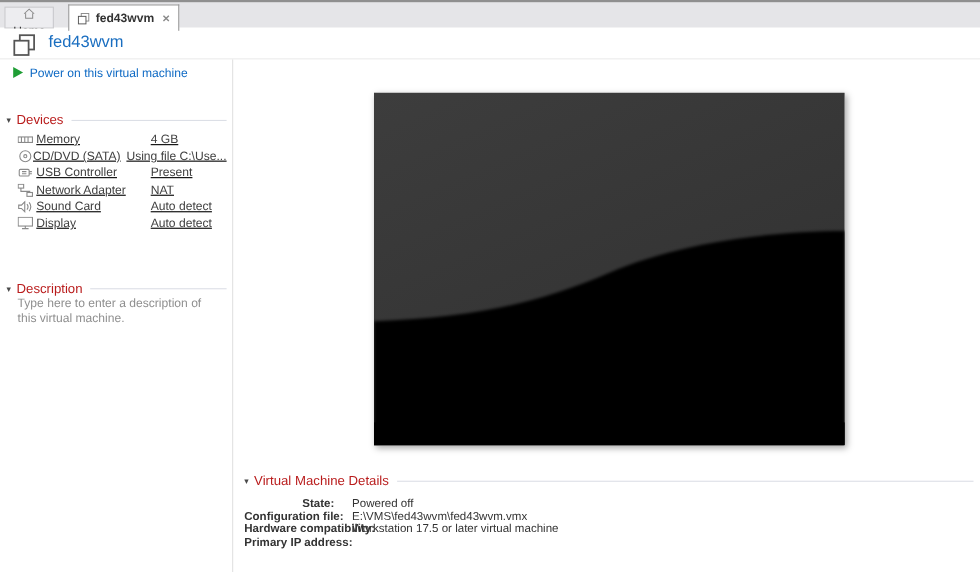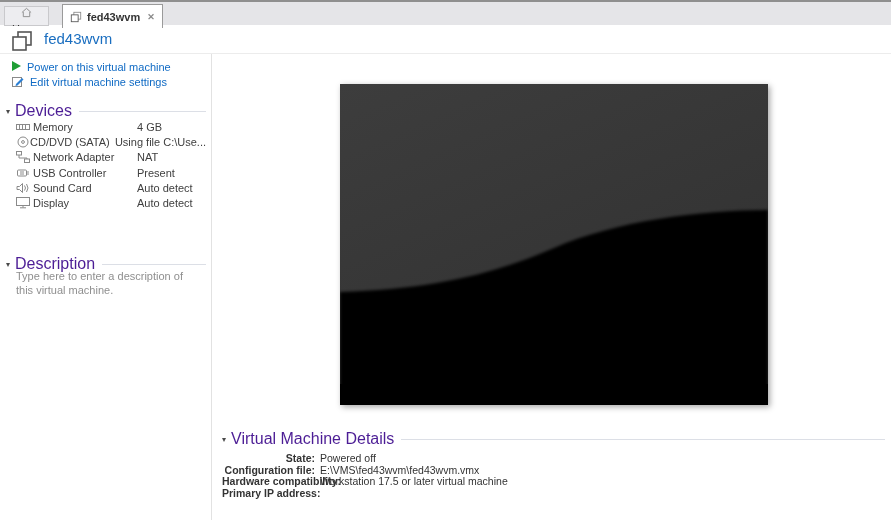--- a/index.html
+++ b/index.html
@@ -26,40 +26,40 @@
   .vdivider { position:absolute; left:211px; top:54px; width:1px; height:466px; background:#e2e2e2; }
 
   
   .cmd-link { position:absolute; display:flex; gap:6px;
               font-size:11px; color:#0f6ac4; cursor:pointer; }
   .play-tri { width:0; height:0; border-left:9px solid #1f9e35;
               border-top:5px solid transparent; border-bottom:5px solid transparent; }
 
   .sec-head { position:absolute; display:flex; align-items:center; }
   .sec-arrow { font-size:8px; color:#4a4a4a; margin-right:5px; cursor:pointer; }
-  .sec-title { font-size:16px; color:#4c1d95; white-space:nowrap; }
+  .sec-title { font-size:12px; color:#b91c1c; white-space:nowrap; }
   .sec-line { flex:1; height:1px; background:#dcdfe6; margin-left:7px; }
 
-  .dev-list { position:absolute; left:16px; top:119px; width:190px; }
+  .dev-list { position:absolute; left:16px; top:119px; width:190px;text-decoration:underline; }
   .dev-row { display:flex; align-items:center; height:15.3px; font-size:11px; color:#404040; }
   .dev-icon { width:17px; display:flex; align-items:center; }
   .dev-name { width:104px; white-space:nowrap; }
   .dev-value { white-space:nowrap; }
 
   .desc-text { position:absolute; left:16px; top:269px; width:178px;
                font-size:11px; line-height:14px; color:#8f8f8f; }
 
   
   .screen { position:absolute; left:340px; top:84px; width:428px; height:321px;
             box-shadow:2px 2px 6px rgba(0,0,0,0.35); }
   .screen svg { display:block; }
 
   .det-rows { position:absolute; left:222px; top:453px; width:480px; }
   .det-row { display:flex; font-size:10.5px; line-height:11.6px; color:#333; }
-  .det-label { width:98px; text-align:right; font-weight:bold; padding-right:5px; white-space:nowrap; }
+  .det-label { width:98px; text-align:right; font-weight:bold; padding-right:16px; white-space:nowrap; }
   .det-value { white-space:nowrap;text-align:right; }
 
   .icon-gray { stroke:#8a8a8a; fill:none; stroke-width:1; }
 </style>
 </head>
 <body>
 
 <div class="app">
 
   <div class="tabbar">
@@ -93,29 +93,20 @@
     </span>
     <span class="page-title">fed43wvm</span>
   </div>
   <div class="hline"></div>
   <div class="vdivider"></div>
 
   <div class="cmd-link" style="left:12px; top:61px;">
     <span class="play-tri"></span>
     <span>Power on this virtual machine</span>
   </div>
-  <div class="cmd-link" style="left:12px; top:76px;">
-    <span style="display:flex;">
-      <svg width="12" height="12" viewBox="0 0 12 12">
-          <rect x="0.5" y="1.5" width="9" height="9" class="icon-gray" stroke="#6a6a6a"></rect>
-          <path d="M4,8 L10,2 L11.5,3.5 L5.5,9.5 L3.5,10 Z" fill="#2a7fd4" stroke="none"></path>
-        </svg>
-    </span>
-    <span>Edit virtual machine settings</span>
-  </div>
 
   <div class="sec-head" style="left:6px; top:102px; width:200px;">
     <span class="sec-arrow">▾</span>
     <span class="sec-title">Devices</span>
     <span class="sec-line"></span>
   </div>
 
   <div class="dev-list">
     <div class="dev-row">
       <span class="dev-icon">
@@ -131,44 +122,44 @@
     </div>
     <div class="dev-row">
       <span class="dev-icon">
         <svg width="14" height="12" viewBox="0 0 14 12">
             <circle cx="7" cy="6" r="5" class="icon-gray"></circle>
             <circle cx="7" cy="6" r="1.4" class="icon-gray"></circle>
           </svg>
       </span>
       <span class="dev-name">CD/DVD (SATA)</span>
       <span class="dev-value">Using file C:\Use...</span>
-    </div>
-    <div class="dev-row">
-      <span class="dev-icon">
-        <svg width="14" height="12" viewBox="0 0 14 12">
-            <rect x="0.5" y="0.5" width="5" height="3.5" class="icon-gray"></rect>
-            <rect x="8.5" y="8" width="5" height="3.5" class="icon-gray"></rect>
-            <path d="M3,4 V7 H11 V8" class="icon-gray"></path>
-          </svg>
-      </span>
-      <span class="dev-name">Network Adapter</span>
-      <span class="dev-value">NAT</span>
     </div>
     <div class="dev-row">
       <span class="dev-icon">
         <svg width="14" height="12" viewBox="0 0 14 12">
             <rect x="1.5" y="3" width="9" height="6" rx="1" class="icon-gray"></rect>
             <line x1="10.5" y1="5" x2="13" y2="5" class="icon-gray"></line>
             <line x1="10.5" y1="7" x2="13" y2="7" class="icon-gray"></line>
             <line x1="4" y1="5" x2="8" y2="5" class="icon-gray"></line>
             <line x1="4" y1="7" x2="8" y2="7" class="icon-gray"></line>
           </svg>
       </span>
       <span class="dev-name">USB Controller</span>
       <span class="dev-value">Present</span>
+    </div>
+    <div class="dev-row">
+      <span class="dev-icon">
+        <svg width="14" height="12" viewBox="0 0 14 12">
+            <rect x="0.5" y="0.5" width="5" height="3.5" class="icon-gray"></rect>
+            <rect x="8.5" y="8" width="5" height="3.5" class="icon-gray"></rect>
+            <path d="M3,4 V7 H11 V8" class="icon-gray"></path>
+          </svg>
+      </span>
+      <span class="dev-name">Network Adapter</span>
+      <span class="dev-value">NAT</span>
     </div>
     <div class="dev-row">
       <span class="dev-icon">
         <svg width="14" height="12" viewBox="0 0 14 12">
             <polygon points="1,4.5 3.5,4.5 6.5,1.5 6.5,10.5 3.5,7.5 1,7.5" class="icon-gray"></polygon>
             <path d="M8.5,3.5 Q10.5,6 8.5,8.5" class="icon-gray"></path>
             <path d="M10.5,2 Q13.5,6 10.5,10" class="icon-gray"></path>
           </svg>
       </span>
       <span class="dev-name">Sound Card</span>

